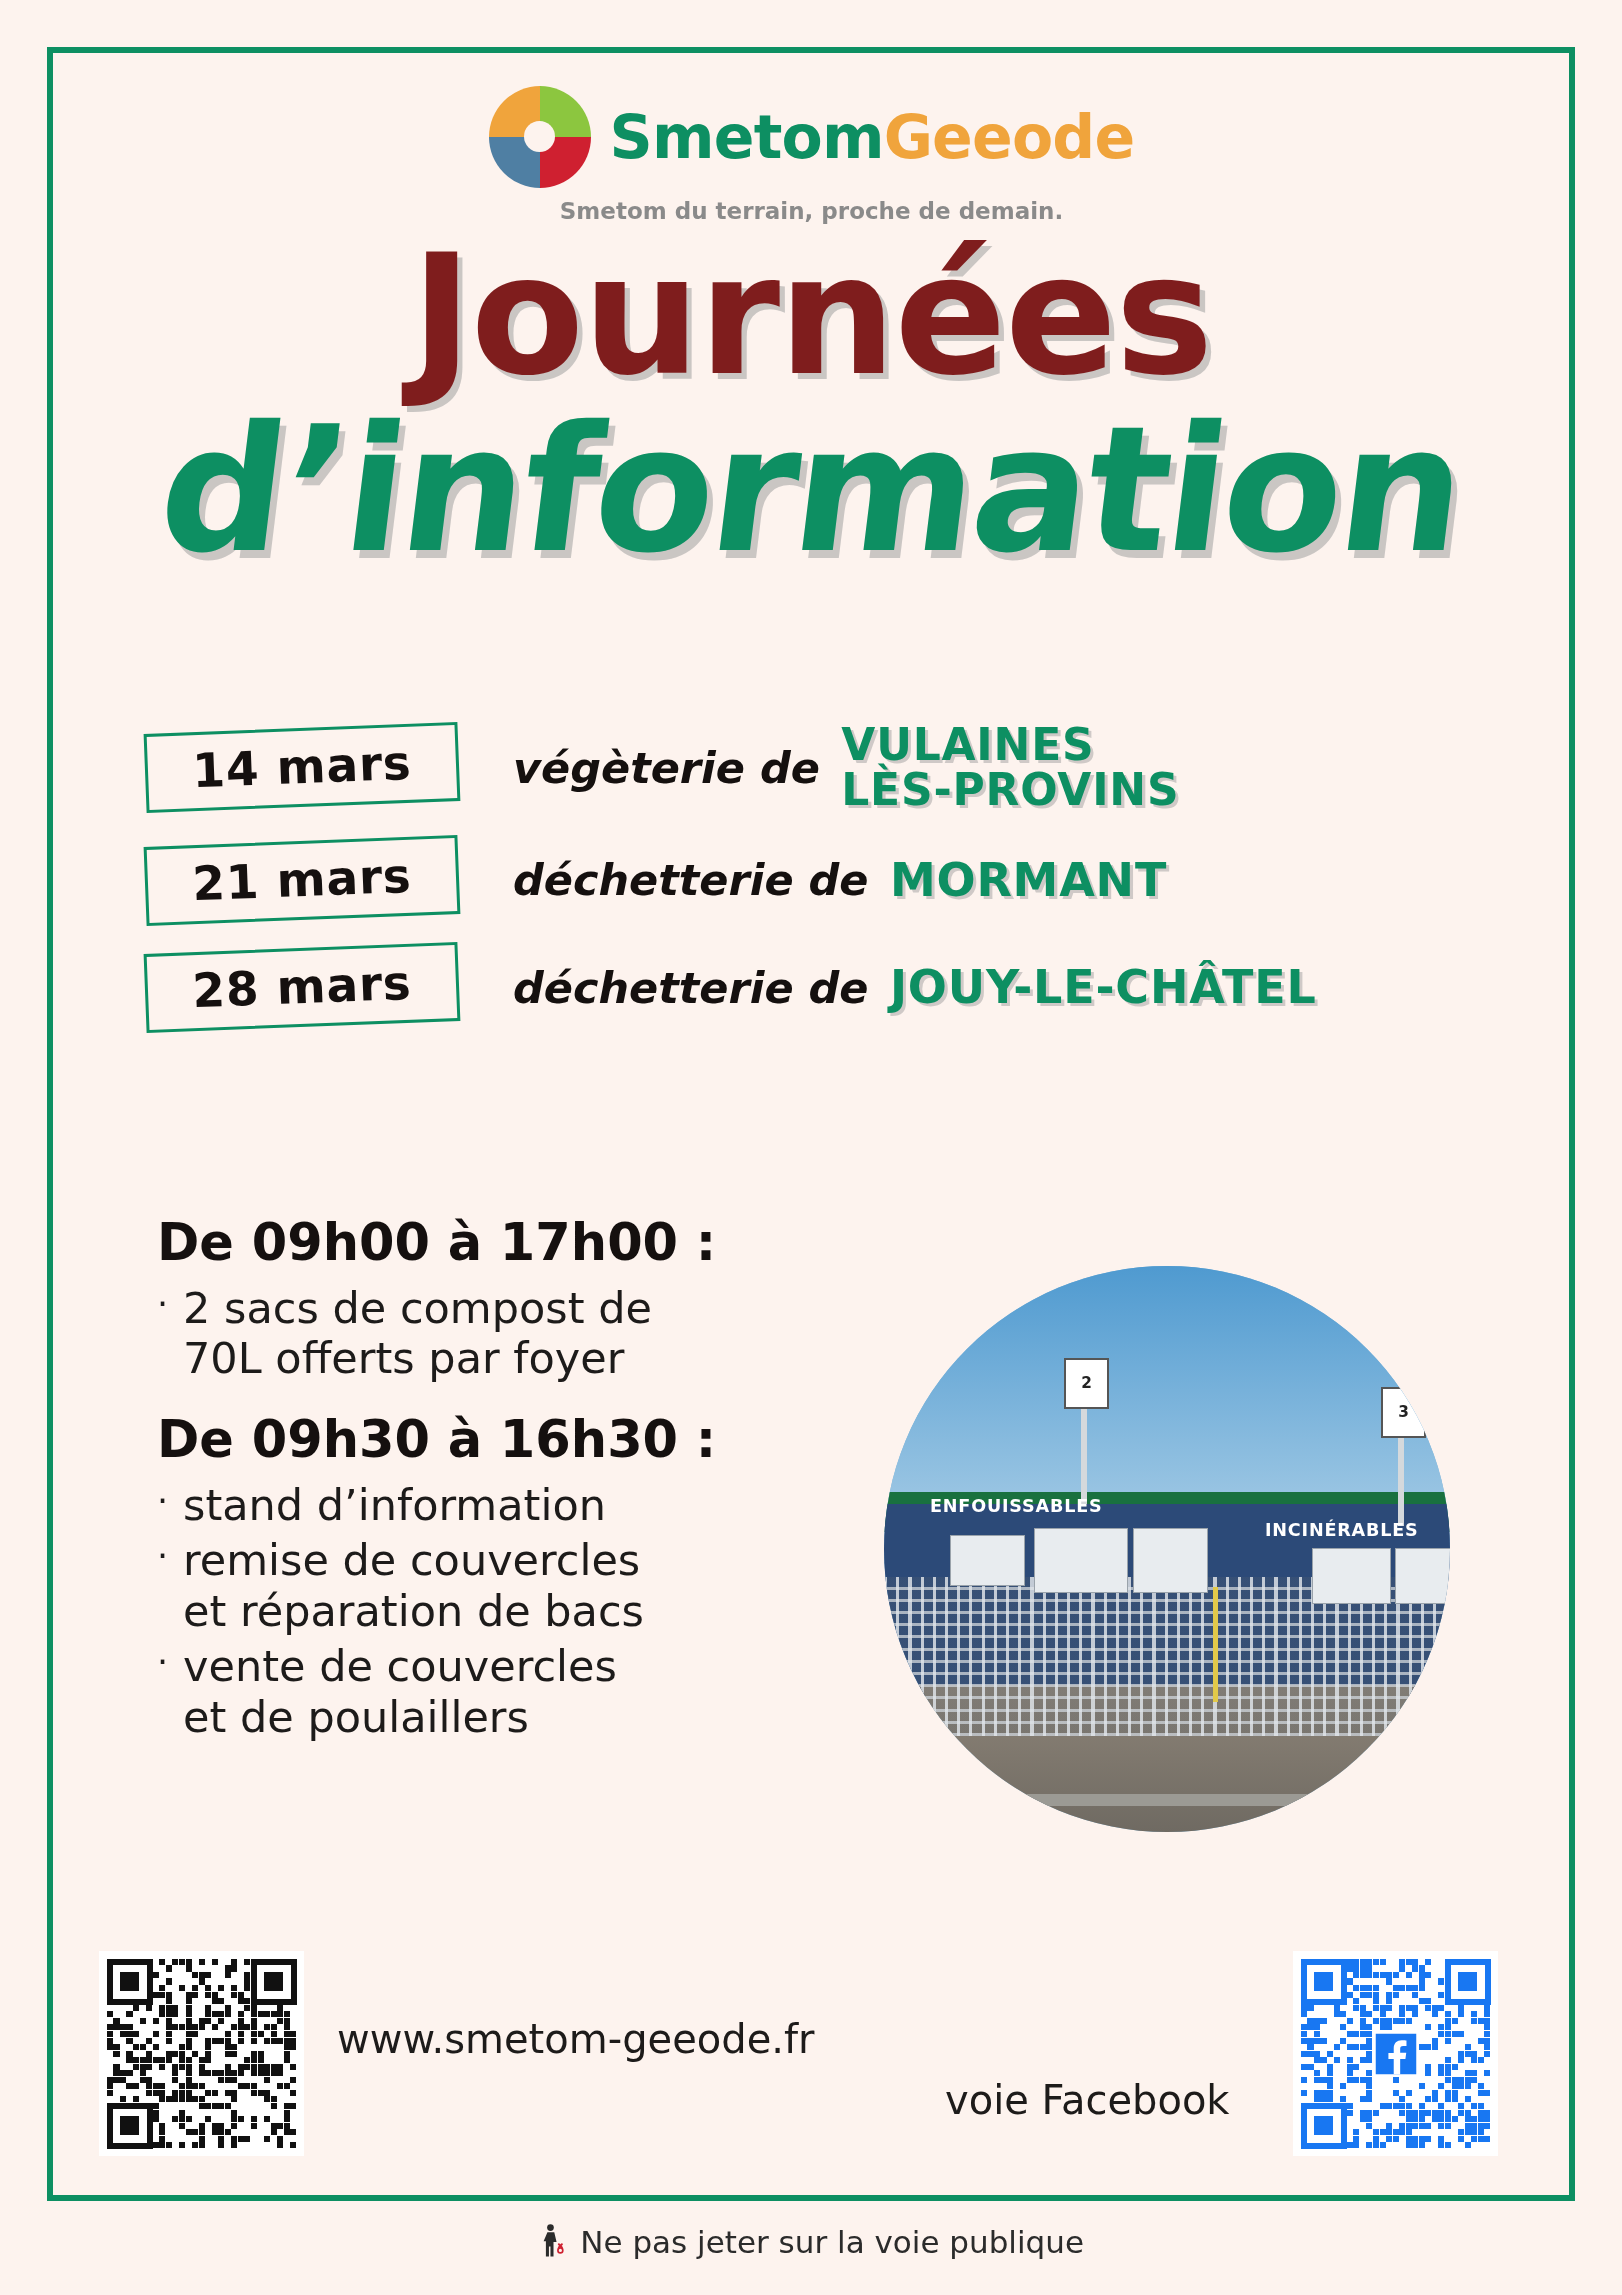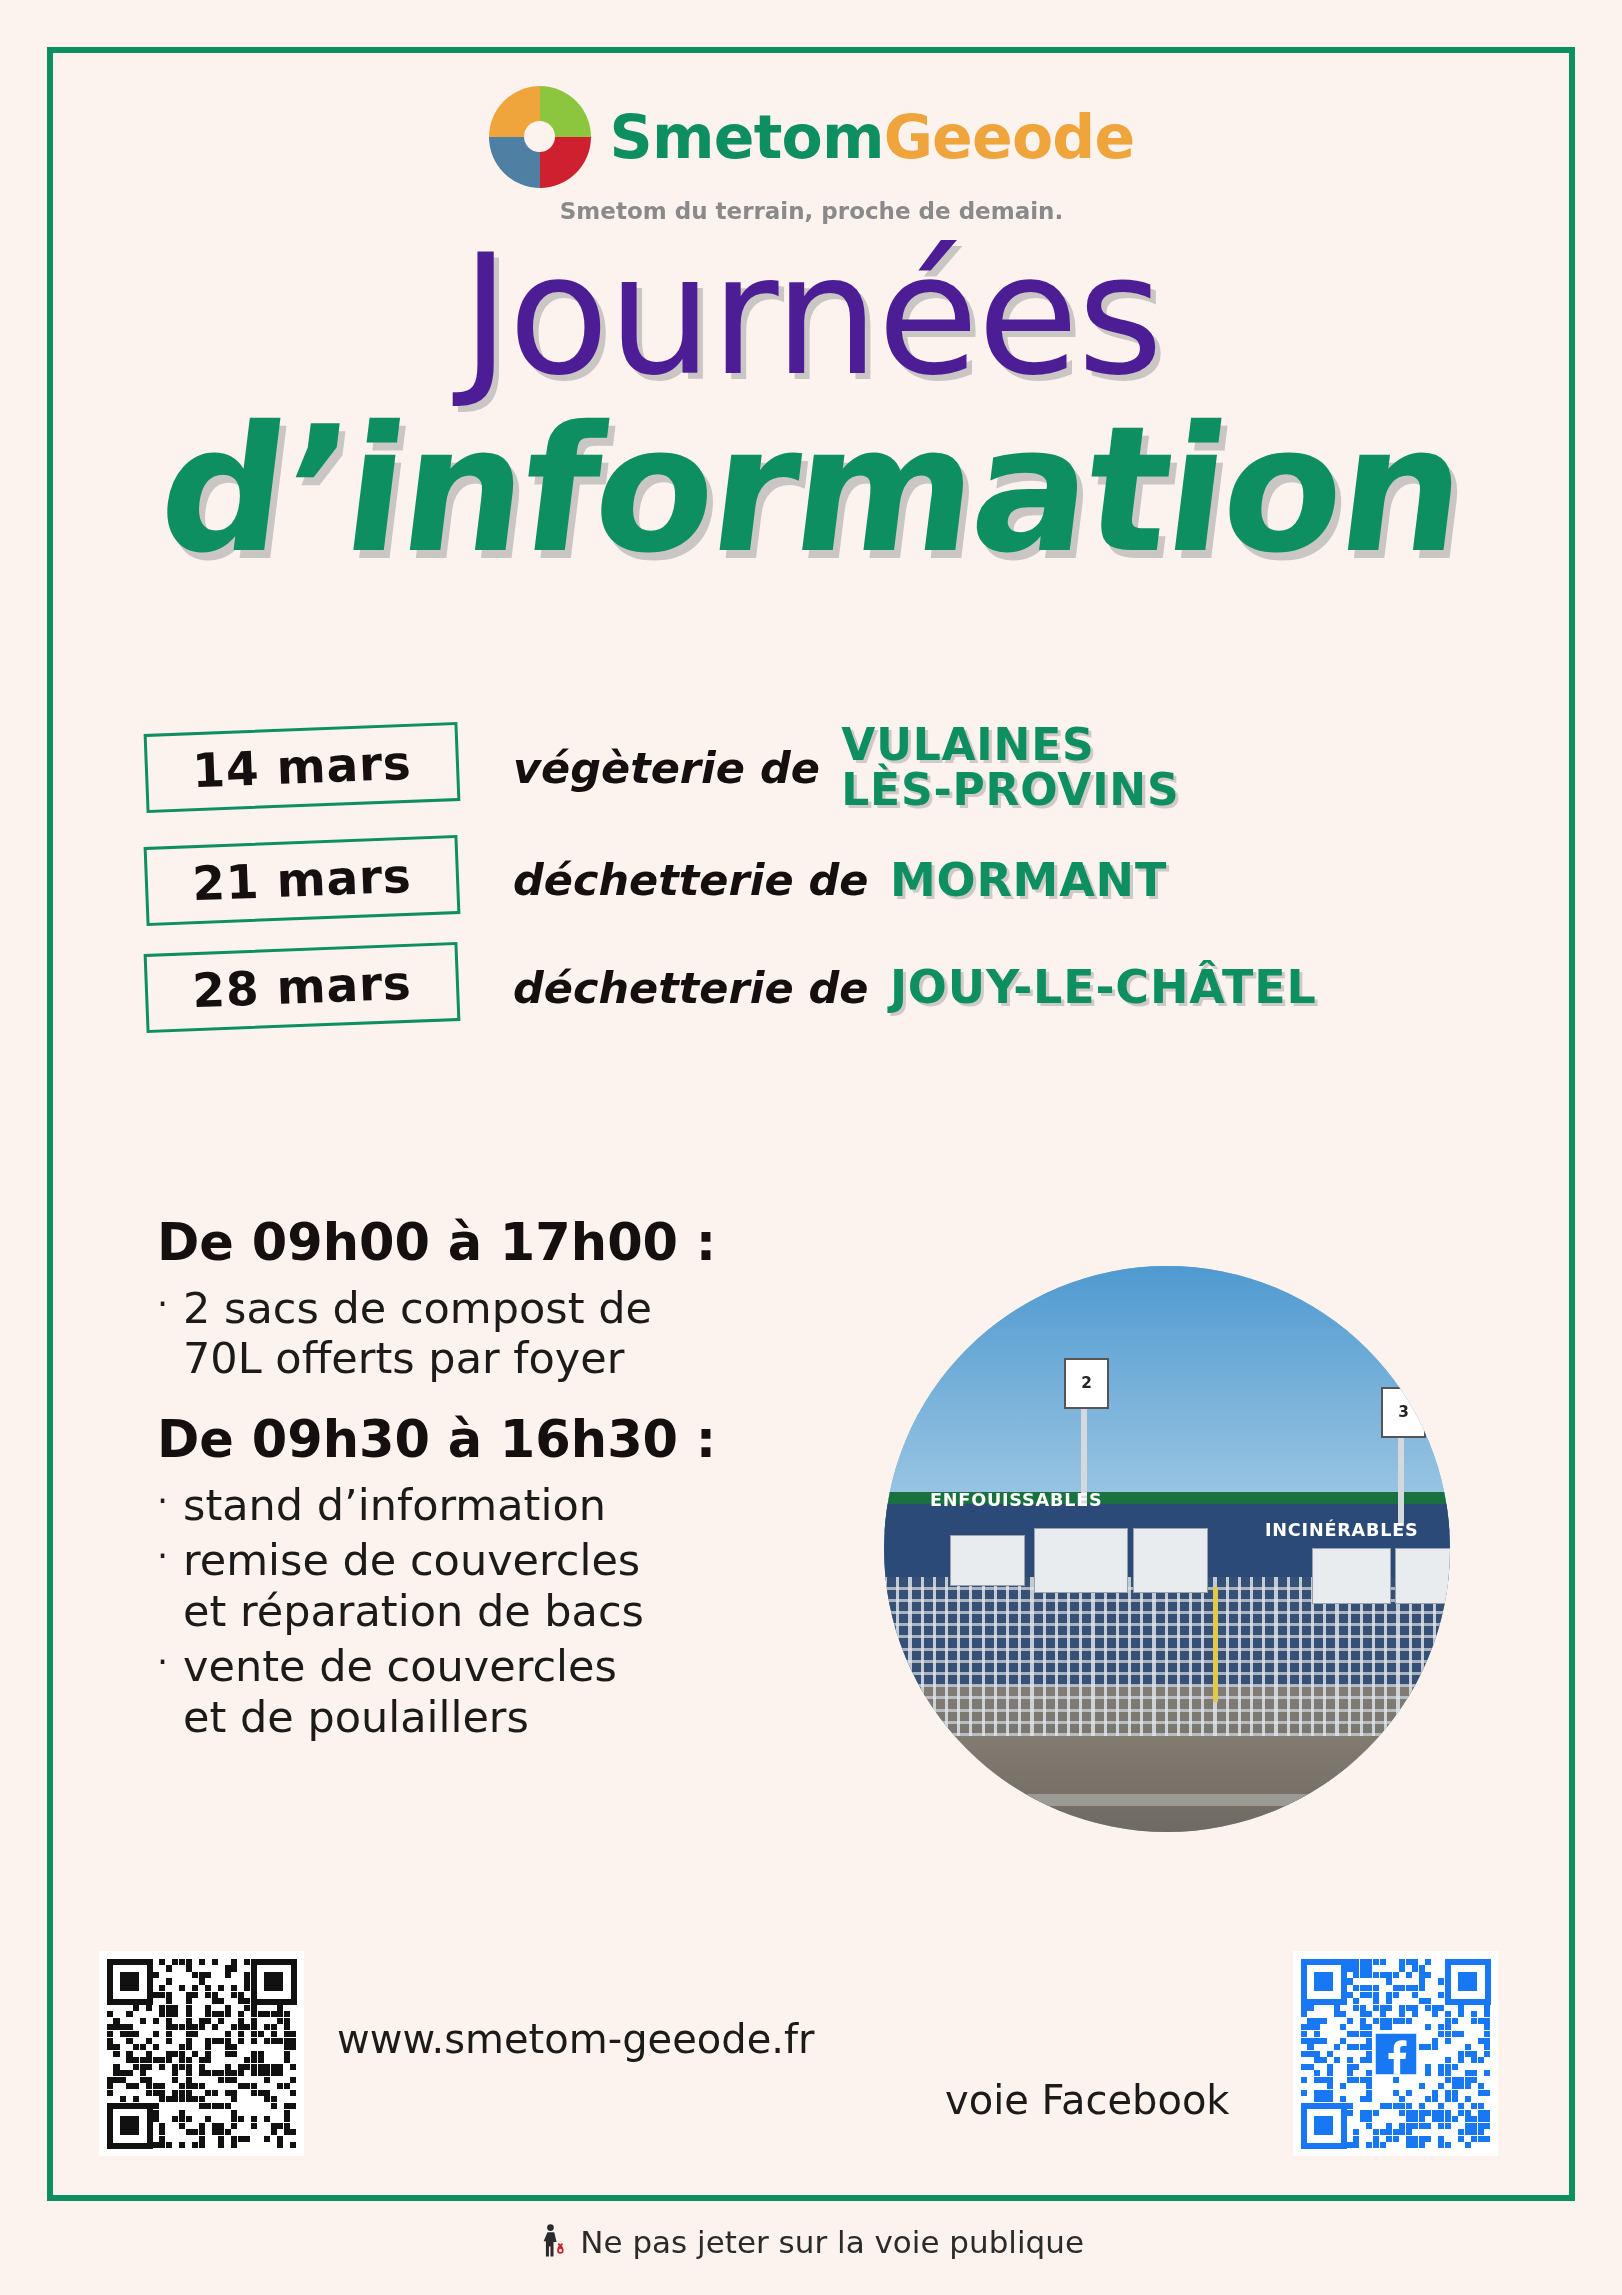--- a/index.html
+++ b/index.html
@@ -89,22 +89,22 @@
   .title-block {
     position: absolute;
     left: 0;
     right: 0;
     top: 230px;
     text-align: center;
   }
   .title-line1 {
     font-family: "DejaVu Sans", sans-serif;
     font-size: 165px;
-    font-weight: normal;
-    color: #4c1d95;
+    font-weight: bold;
+    color: #7f1d1d;
     letter-spacing: -1.5px;
     line-height: 1.05;
     text-shadow: 5.4px 6.1px 0 rgba(160,160,160,0.55);
   }
   .title-line2 {
     font-family: "DejaVu Sans", sans-serif;
     font-size: 174px;
     font-weight: bold;
     color: #0d8f62;
     letter-spacing: -3.1px;
@@ -243,21 +243,21 @@
   .photo .sign.num2 { left: 180px; top: 92px; width: 41px; height: 47px; line-height: 47px; }
   .photo .sign.num3 { left: 497px; top: 121px; width: 41px; height: 47px; line-height: 47px; }
   .photo .label {
     position: absolute;
     font-family: "DejaVu Sans", sans-serif;
     font-size: 17.6px;
     font-weight: bold;
     color: #ffffff;
     letter-spacing: 0.8px;
   }
-  .photo .label.enf { left: 46px; top: 224px; }
+  .photo .label.enf { left: 46px; top: 230px; }
   .photo .label.inc { left: 381px; top: 254px; }
   .photo .panel {
     position: absolute;
     background: #e8ecef;
     border: 1.5px solid #9aa3ab;
   }
   .photo .panel.p1 { left: 150px; top: 262px; width: 92px; height: 63px; }
   .photo .panel.p2 { left: 249px; top: 262px; width: 73px; height: 63px; }
   .photo .panel.p3 { left: 428px; top: 282px; width: 77px; height: 54px; }
   .photo .panel.p4 { left: 511px; top: 282px; width: 77px; height: 54px; }

